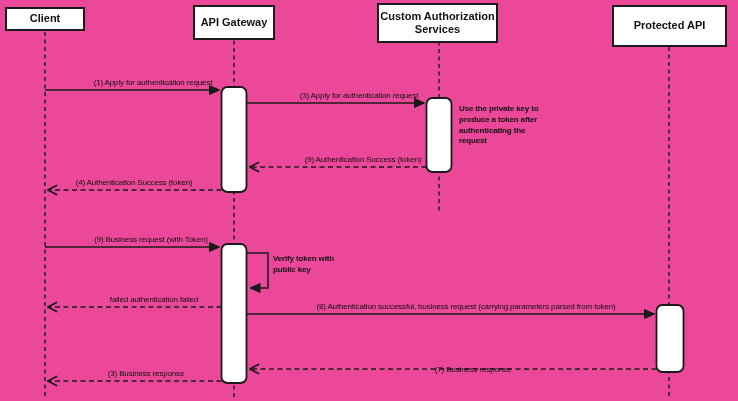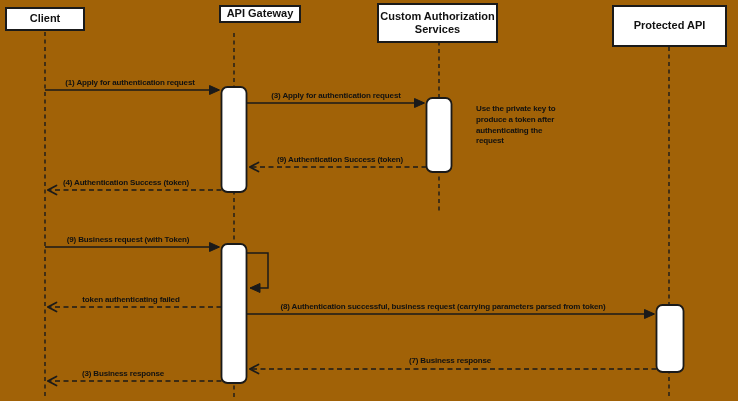--- a/index.html
+++ b/index.html
@@ -1,41 +1,42 @@
 <!DOCTYPE html>
 <html><head>
 <meta charset="utf-8">
 <style>
   html,body{margin:0;padding:0;background:#ffffff;}
   .canvas{
     position:relative;
     width:738px;height:401px;
-    background:#a16207;
+    background:#ec4899;
     font-family:"Liberation Sans",sans-serif;
     overflow:hidden;
   }
   .canvas svg{position:absolute;left:0;top:0;}
   .pbox{
     position:absolute;
     box-sizing:border-box;
     background:#ffffff;
     border:2px solid #1a1a1a;
     display:flex;align-items:center;justify-content:center;
     text-align:center;
     font-size:11px;font-weight:bold;color:#111111;
     line-height:1.2;
     z-index:3;
   }
   .mlabel{
     position:absolute;
     transform:translateX(-50%);
     white-space:nowrap;
-    font-size:8px;font-weight:bold;color:#111111;
+    font-size:8px;font-weight:normal;color:#111111;
     letter-spacing:-0.15px;
     z-index:4;
+    margin-left:23px;
   }
   .blocklabel{
     position:absolute;
     font-size:8px;font-weight:bold;color:#111111;
     letter-spacing:-0.15px;
     line-height:1.35;
     z-index:4;
   }
 </style>
 </head>
@@ -71,35 +72,36 @@
     <path d="M246.5 253 L268 253 L268 288 L250.5 288" fill="none" stroke="#1a1a1a" stroke-width="1.5" marker-end="url(#arrBlock)"></path>
     <line x1="221.5" y1="307" x2="48" y2="307" stroke="#1a1a1a" stroke-width="1.5" stroke-dasharray="5 3.5" marker-end="url(#arrOpen)"></line>
     <line x1="246.5" y1="314" x2="654" y2="314" stroke="#1a1a1a" stroke-width="1.5" marker-end="url(#arrBlock)"></line>
     <line x1="656.5" y1="369" x2="250" y2="369" stroke="#1a1a1a" stroke-width="1.5" stroke-dasharray="5 3.5" marker-end="url(#arrOpen)"></line>
     <line x1="221.5" y1="381" x2="48" y2="381" stroke="#1a1a1a" stroke-width="1.5" stroke-dasharray="5 3.5" marker-end="url(#arrOpen)"></line>
   </svg>
 
   <div class="pbox" style="left:5px;top:7px;width:80px;height:24px;">
     <span>Client</span>
   </div>
-  <div class="pbox" style="left:193px;top:5px;width:82px;height:18px;margin-left:26px;">
+  <div class="pbox" style="left:193px;top:5px;width:82px;height:35px;">
     <span>API Gateway</span>
   </div>
   <div class="pbox" style="left:377px;top:3px;width:121px;height:40px;">
     <span>Custom Authorization Services</span>
   </div>
   <div class="pbox" style="left:612px;top:5px;width:115px;height:42px;">
     <span>Protected API</span>
   </div>
 
   <div class="mlabel" style="left:130px;top:78px;">(1) Apply for authentication request</div>
   <div class="mlabel" style="left:336px;top:91px;">(3) Apply for authentication request</div>
   <div class="mlabel" style="left:340px;top:155px;">(9) Authentication Success (token)</div>
-  <div class="mlabel" style="left:126px;top:178px;">(4) Authentication Success (token)</div>
+  <div class="mlabel" style="left:111px;top:178px;">(4) Authentication Success (token)</div>
   <div class="mlabel" style="left:128px;top:235px;">(9) Business request (with Token)</div>
-  <div class="mlabel" style="left:131px;top:295px;">token authenticating failed</div>
+  <div class="blocklabel" style="left:273px;top:254px;width:84px;">Verify token with public key</div>
+  <div class="mlabel" style="left:131px;top:295px;">failed authentication failed</div>
   <div class="mlabel" style="left:443px;top:302px;">(8) Authentication successful, business request (carrying parameters parsed from token)</div>
-  <div class="mlabel" style="left:450px;top:356px;text-align:center;">(7) Business response</div>
+  <div class="mlabel" style="left:450px;top:365px;text-align:center;">(7) Business response</div>
   <div class="mlabel" style="left:123px;top:369px;">(3) Business response</div>
 
-  <div class="blocklabel" style="left:459px;top:104px;width:84px;margin-left:17px;">Use the private key to produce a token after authenticating the request</div>
+  <div class="blocklabel" style="left:459px;top:104px;width:84px;">Use the private key to produce a token after authenticating the request</div>
 
 </div>
 
 </body></html>

